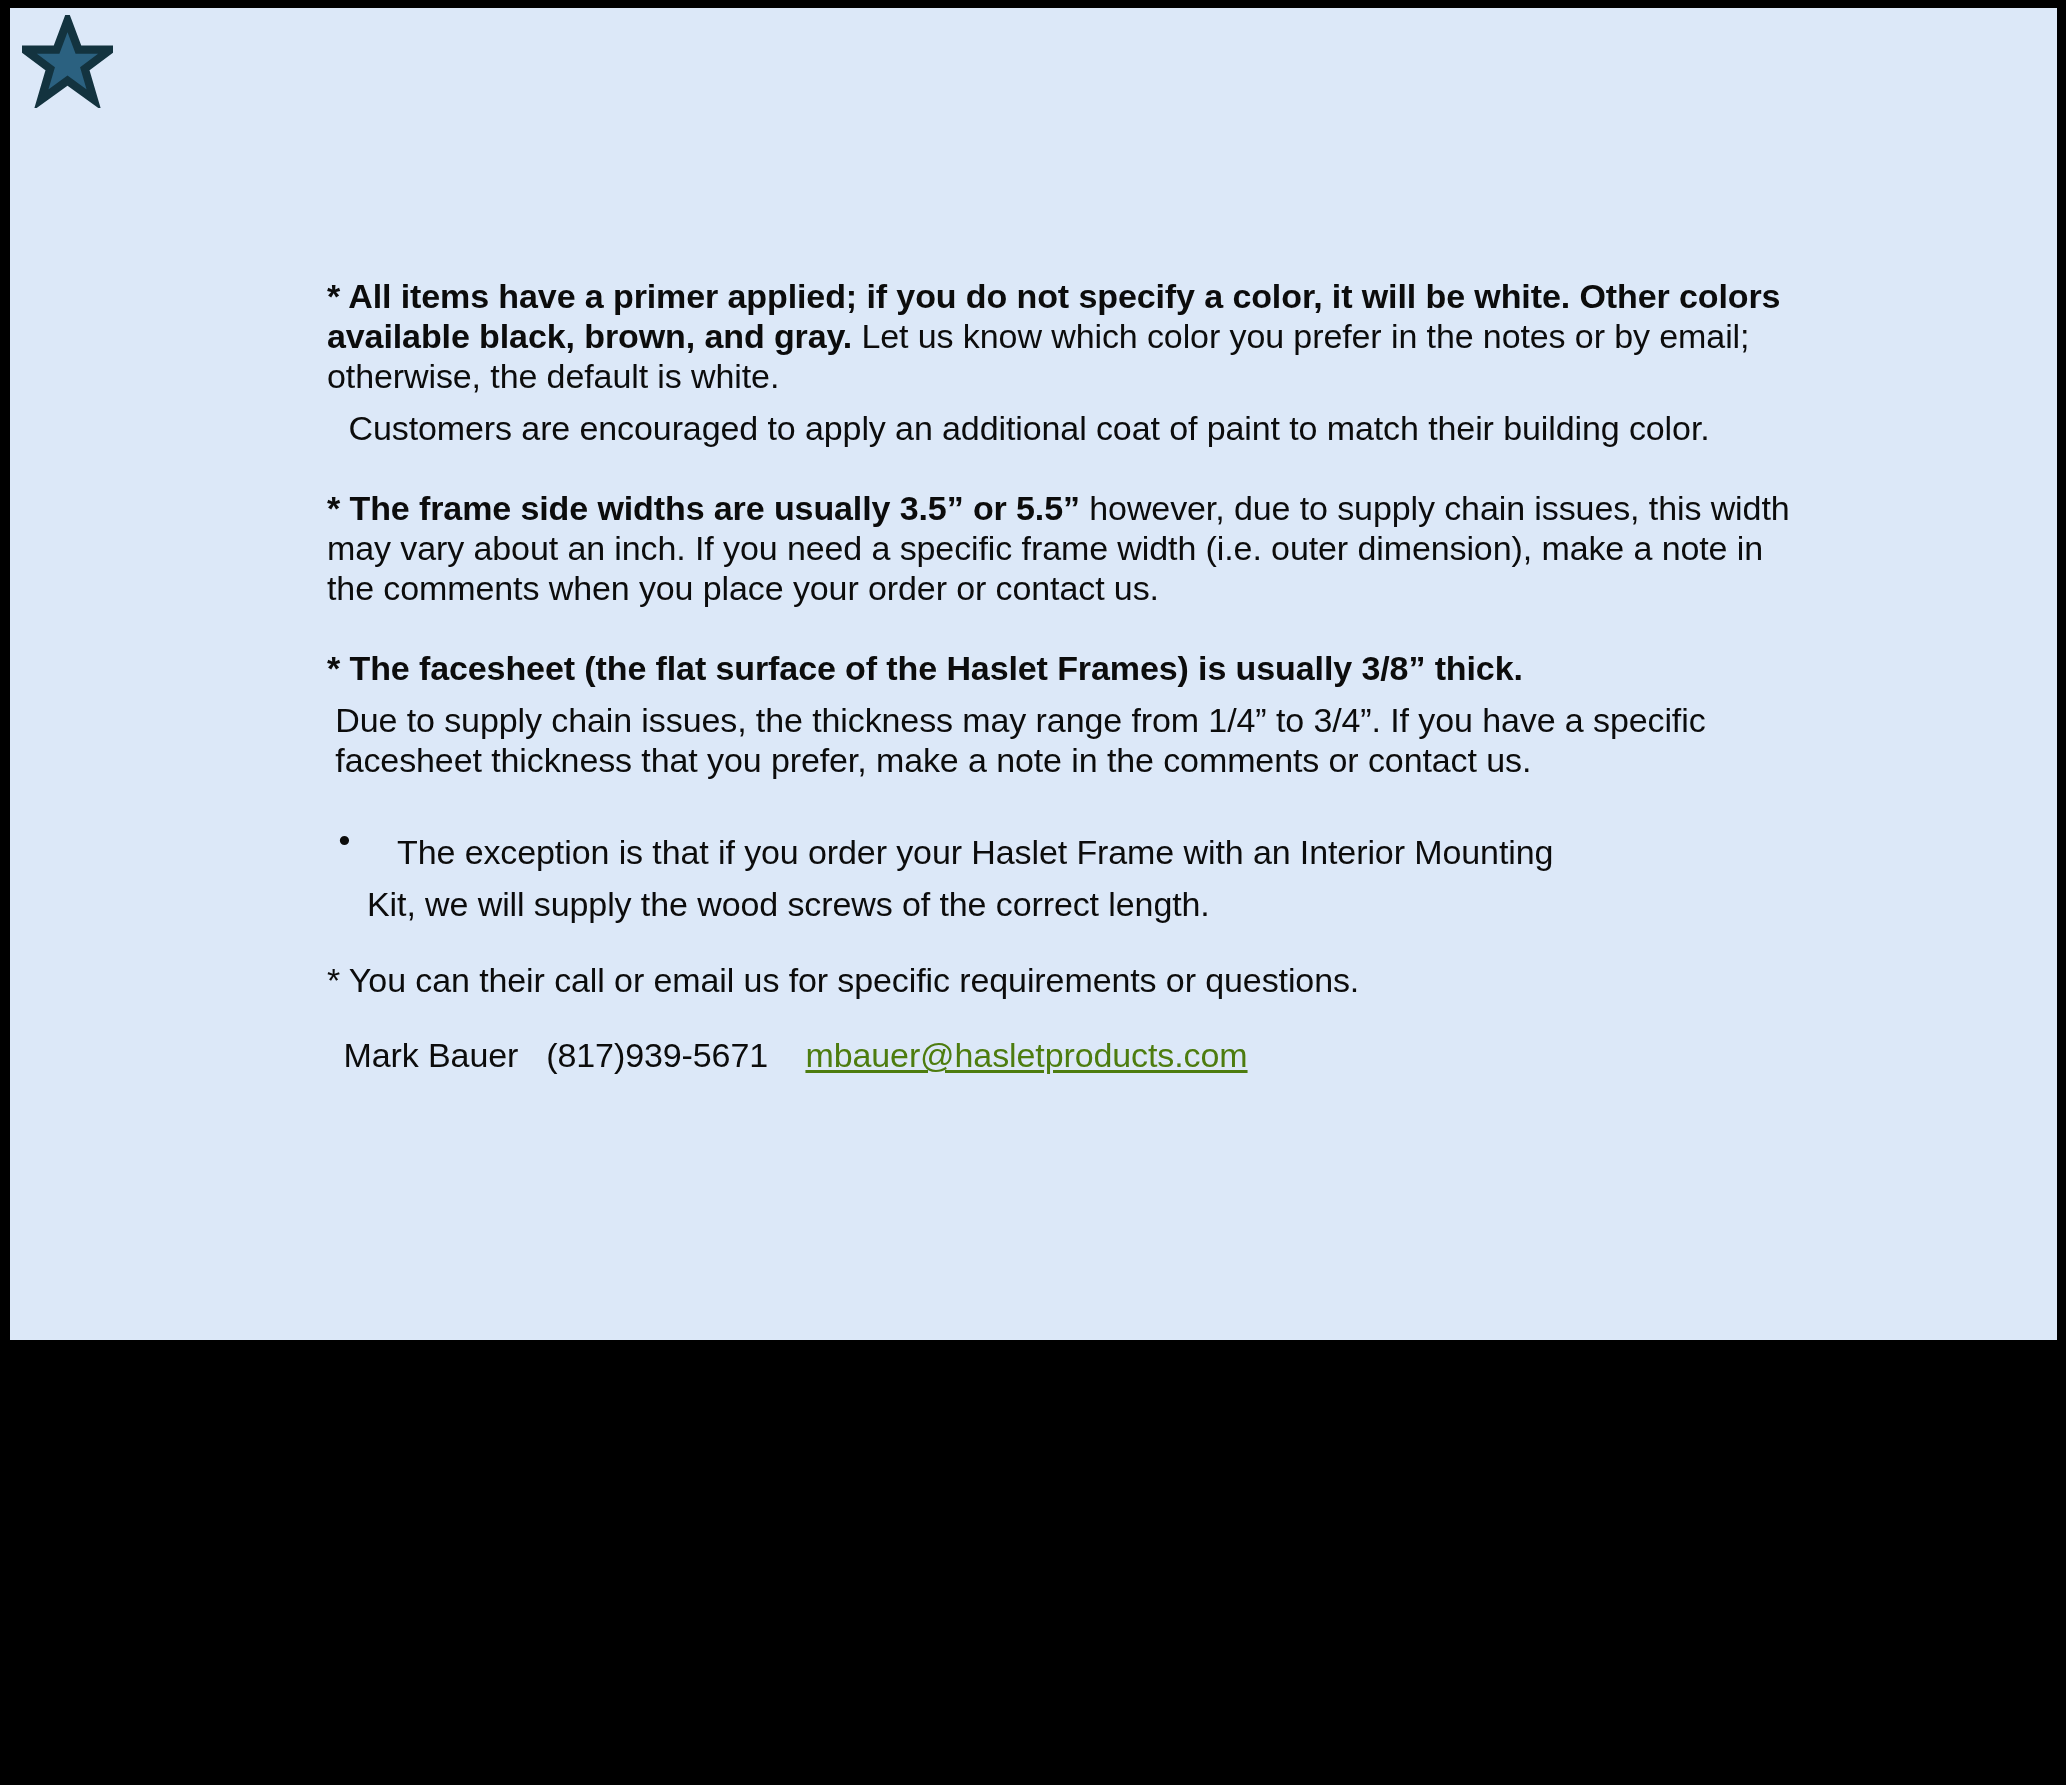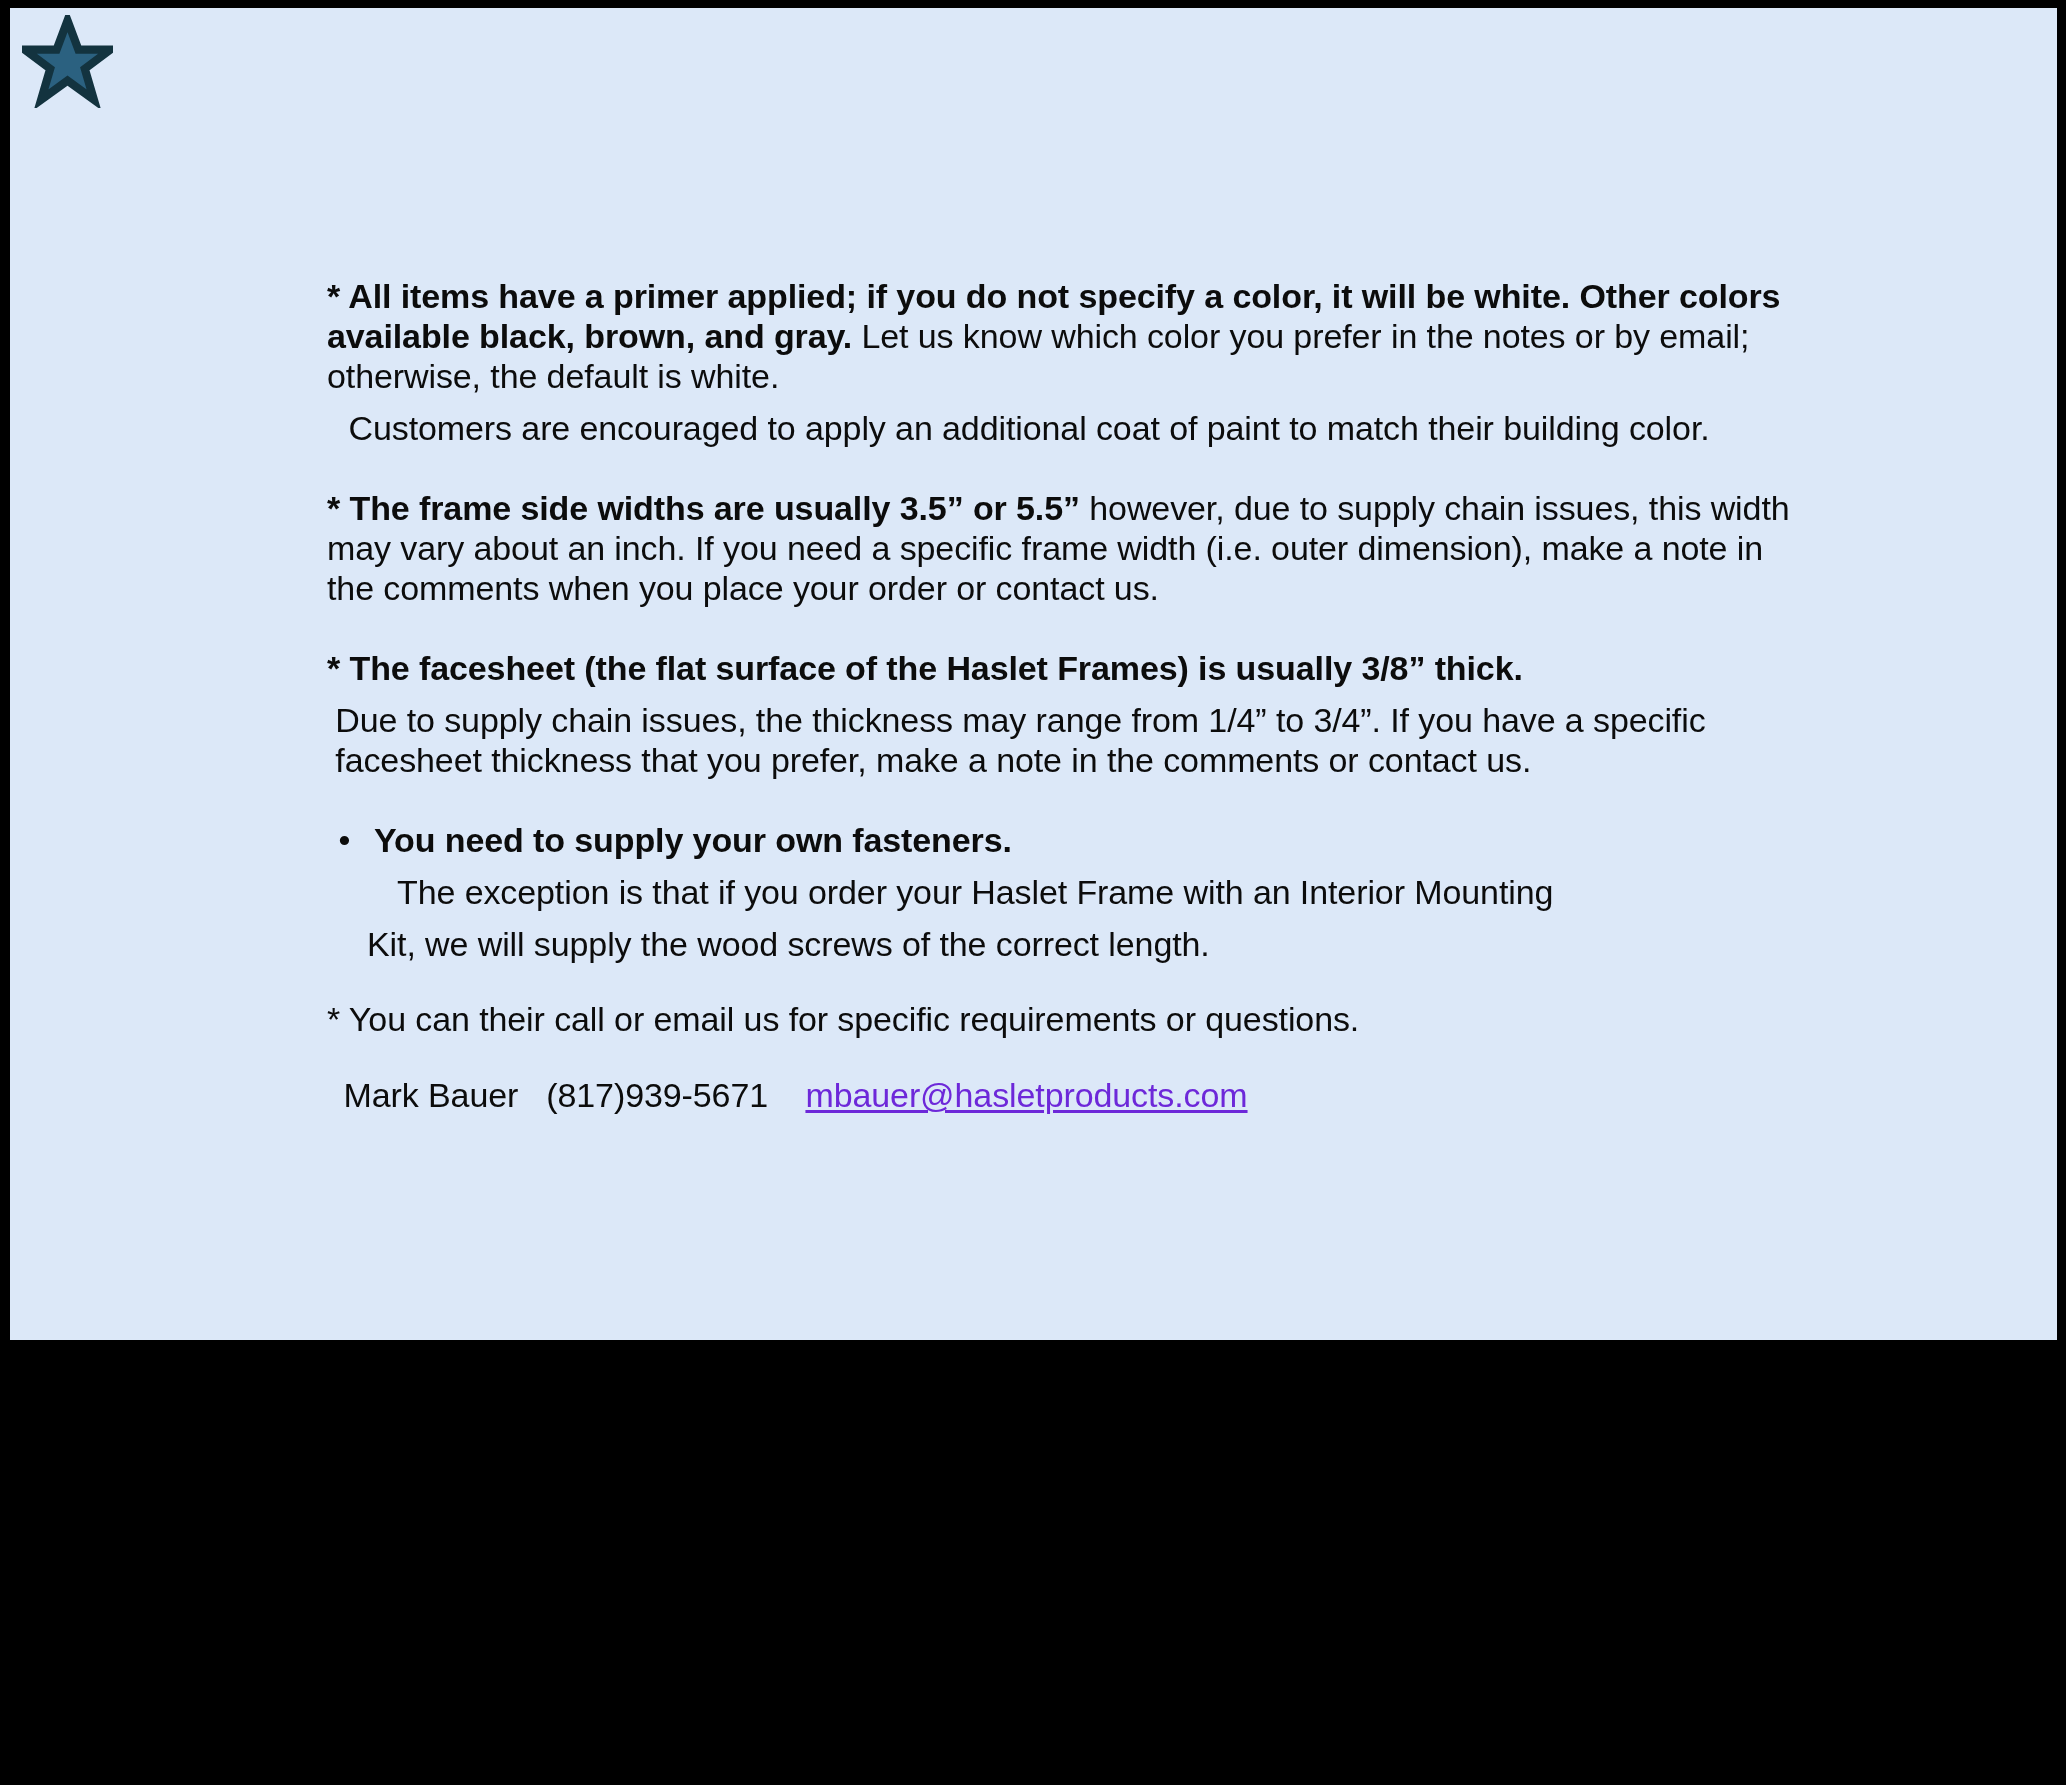--- a/index.html
+++ b/index.html
@@ -103,21 +103,21 @@
   .bullet-sub-2 {
     padding-left: 40px;
   }
 
   .contact-line {
     padding-left: 16.5px;
     white-space: pre;
   }
 
   .email-link {
-    color: #6d28d9;
+    color: #4d7c0f;
     text-decoration: underline;
     text-underline-offset: 3.3px;
     text-decoration-thickness: 2.5px;
   }
 </style>
 </head>
 <body>
 
 <div class="slide-frame">
   <div class="slide-canvas">
@@ -139,21 +139,21 @@
 
       <p class="para"><span class="bold">* The frame side widths are usually 3.5” or 5.5”</span><span> however, due to supply chain issues, this width may vary about an inch. If you need a specific frame width (i.e. outer dimension), make a note in the comments when you place your order or contact us.</span></p>
 
       <div class="spacer-line"></div>
 
       <p class="para"><span class="bold"> * The facesheet (the flat surface of the Haslet Frames) is usually 3/8” thick.</span></p>
       <p class="para indent-sm">  Due to supply chain issues, the thickness may range from 1/4” to 3/4”.  If you have a specific facesheet thickness that you prefer, make a note in the comments or contact us.</p>
 
       <div class="spacer-line"></div>
 
-      <p class="para bullet-row"><span class="bullet-dot">•</span><span class="bold">You need to supply your own fasteners.</span></p>
+      <p class="para bullet-row"><span class="bullet-dot">•</span></p>
       <p class="para bullet-sub-1">The exception is that if you order your Haslet Frame with an Interior Mounting</p>
       <p class="para bullet-sub-2">Kit, we will supply the wood screws of the correct length.</p>
 
       <div class="spacer-line-sm"></div>
 
       <p class="para">* You can their call or email us for specific requirements or questions.</p>
 
       <div class="spacer-line-sm"></div>
 
       <p class="para contact-line"><span>Mark Bauer</span><span>   </span><span>(817)939-5671</span><span>    </span><a class="email-link" href="#">mbauer@hasletproducts.com</a></p>

